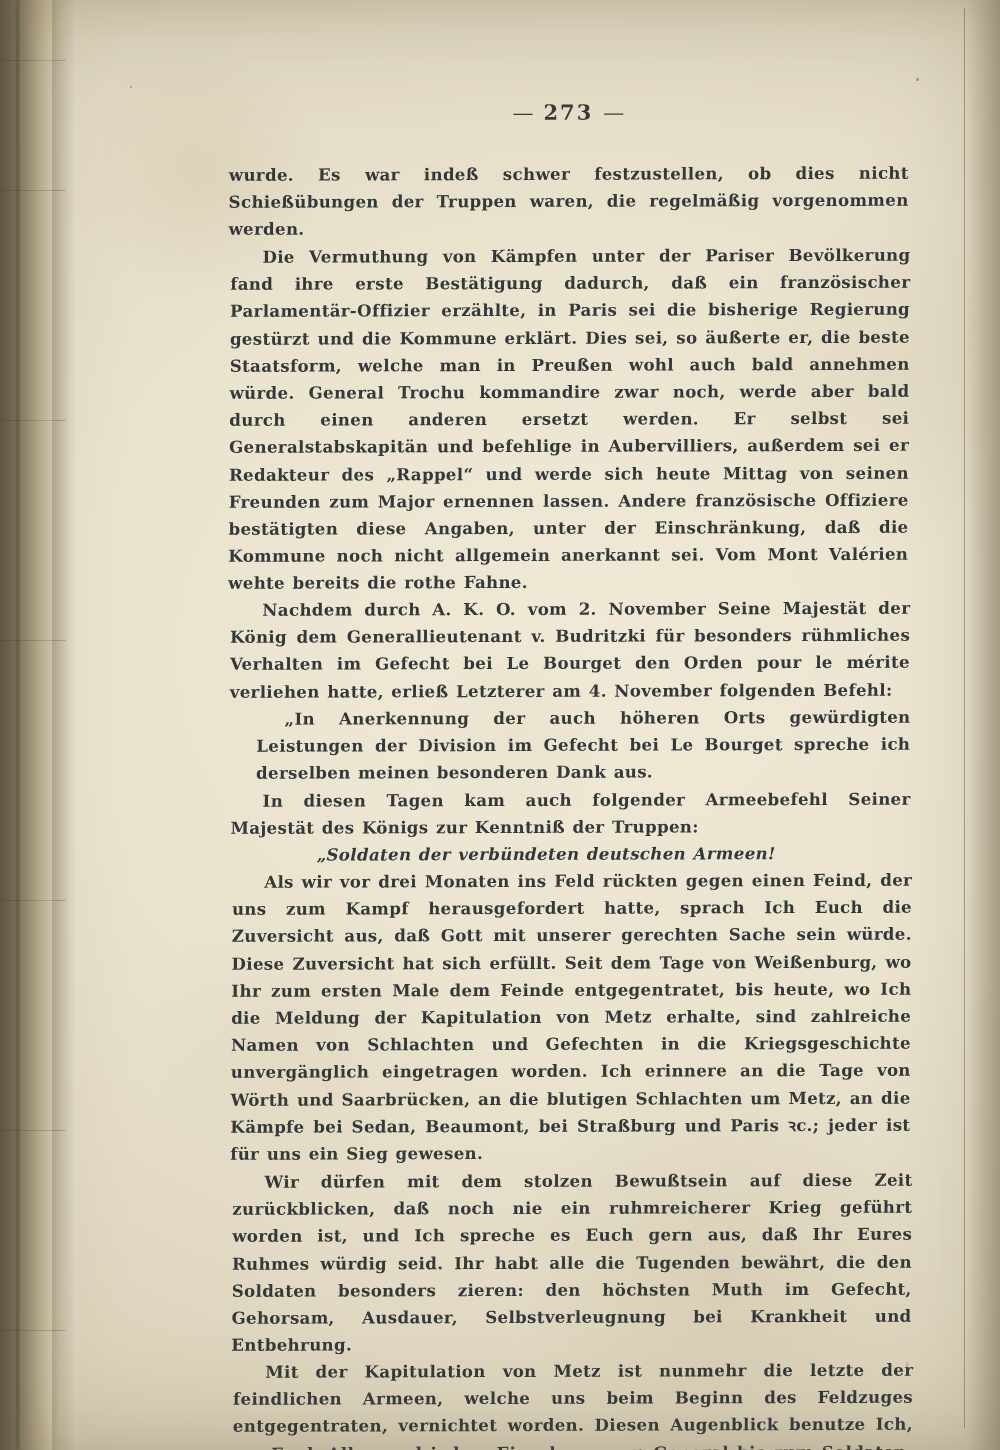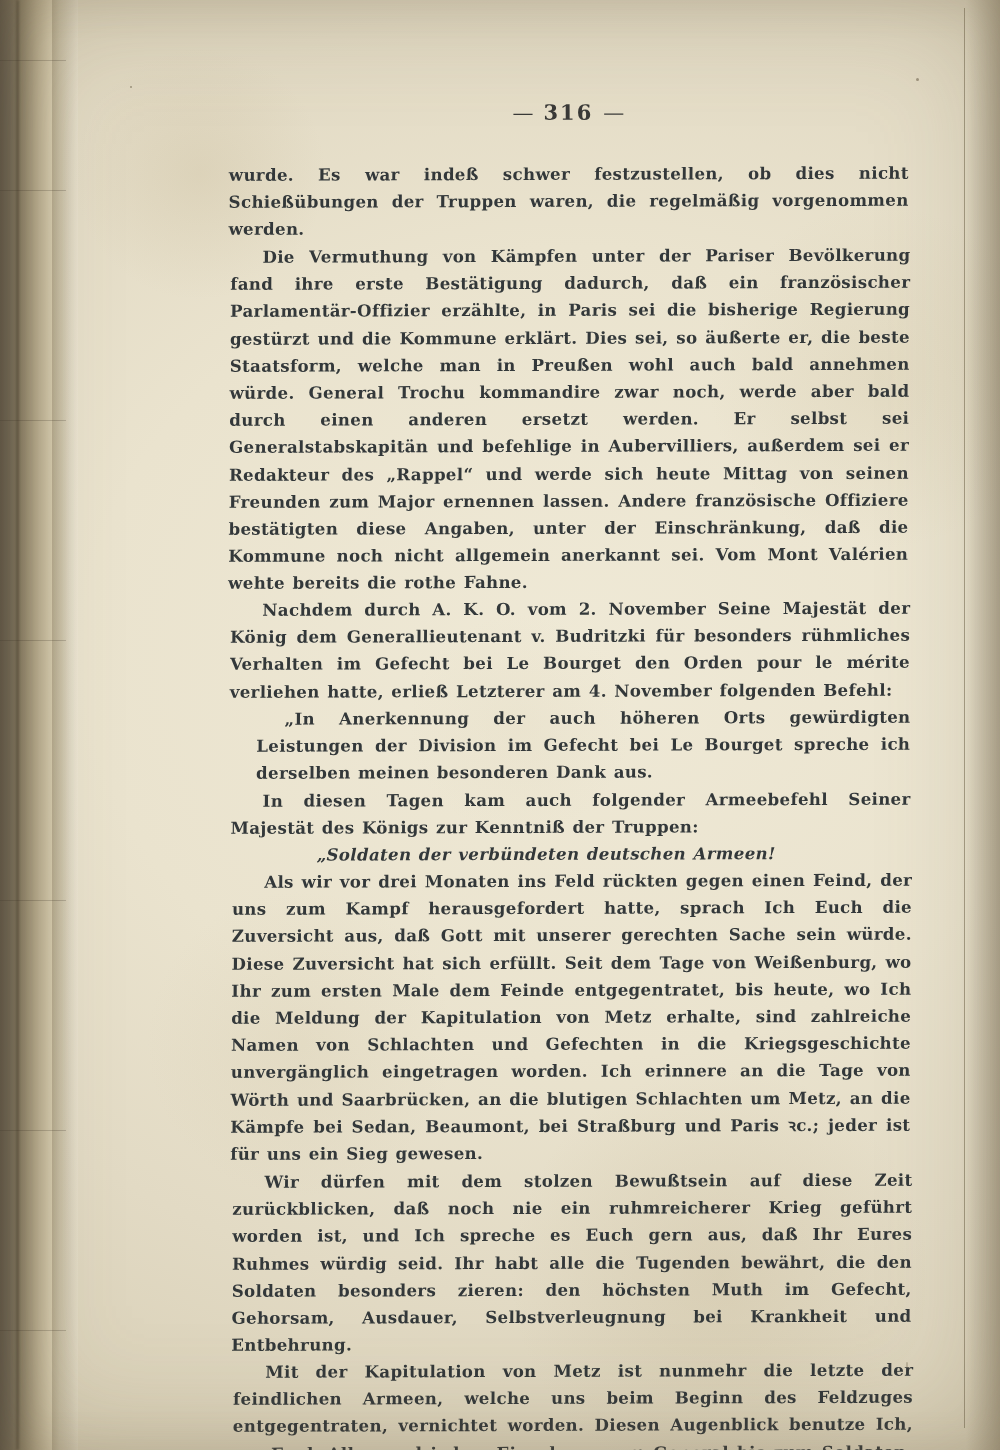--- a/index.html
+++ b/index.html
@@ -161,21 +161,21 @@
   <div class="leaf" style="top:1130px;"></div>
   <div class="leaf" style="top:1330px;"></div>
 
   <div class="right-edge"></div>
   <div class="page-border"></div>
 
   <div class="skewwrap">
     <div class="content">
 
       <div class="folio">
-        <span class="dash">—</span><span>316</span><span class="dash">—</span>
+        <span class="dash">—</span><span>273</span><span class="dash">—</span>
       </div>
 
       <p class="para">wurde. Es war indeß schwer festzustellen, ob dies nicht Schießübungen der Truppen waren, die regelmäßig vorgenommen werden.</p>
 
       <p class="para indent">Die Vermuthung von Kämpfen unter der Pariser Bevölkerung fand ihre erste Bestätigung dadurch, daß ein französischer Parlamentär-Offizier erzählte, in Paris sei die bisherige Regierung gestürzt und die Kommune erklärt. Dies sei, so äußerte er, die beste Staatsform, welche man in Preußen wohl auch bald annehmen würde. General Trochu kommandire zwar noch, werde aber bald durch einen anderen ersetzt werden. Er selbst sei Generalstabskapitän und befehlige in Aubervilliers, außerdem sei er Redakteur des „Rappel“ und werde sich heute Mittag von seinen Freunden zum Major ernennen lassen. Andere französische Offiziere bestätigten diese Angaben, unter der Einschränkung, daß die Kommune noch nicht allgemein anerkannt sei. Vom Mont Valérien wehte bereits die rothe Fahne.</p>
 
       <p class="para indent">Nachdem durch A. K. O. vom 2. November Seine Majestät der König dem Generallieutenant v. Budritzki für besonders rühmliches Verhalten im Gefecht bei Le Bourget den Orden pour le mérite verliehen hatte, erließ Letzterer am 4. November folgenden Befehl:</p>
 
       <div class="blockquote">
         <p class="para">„In Anerkennung der auch höheren Orts gewürdigten Leistungen der Division im Gefecht bei Le Bourget spreche ich derselben meinen besonderen Dank aus.</p>

